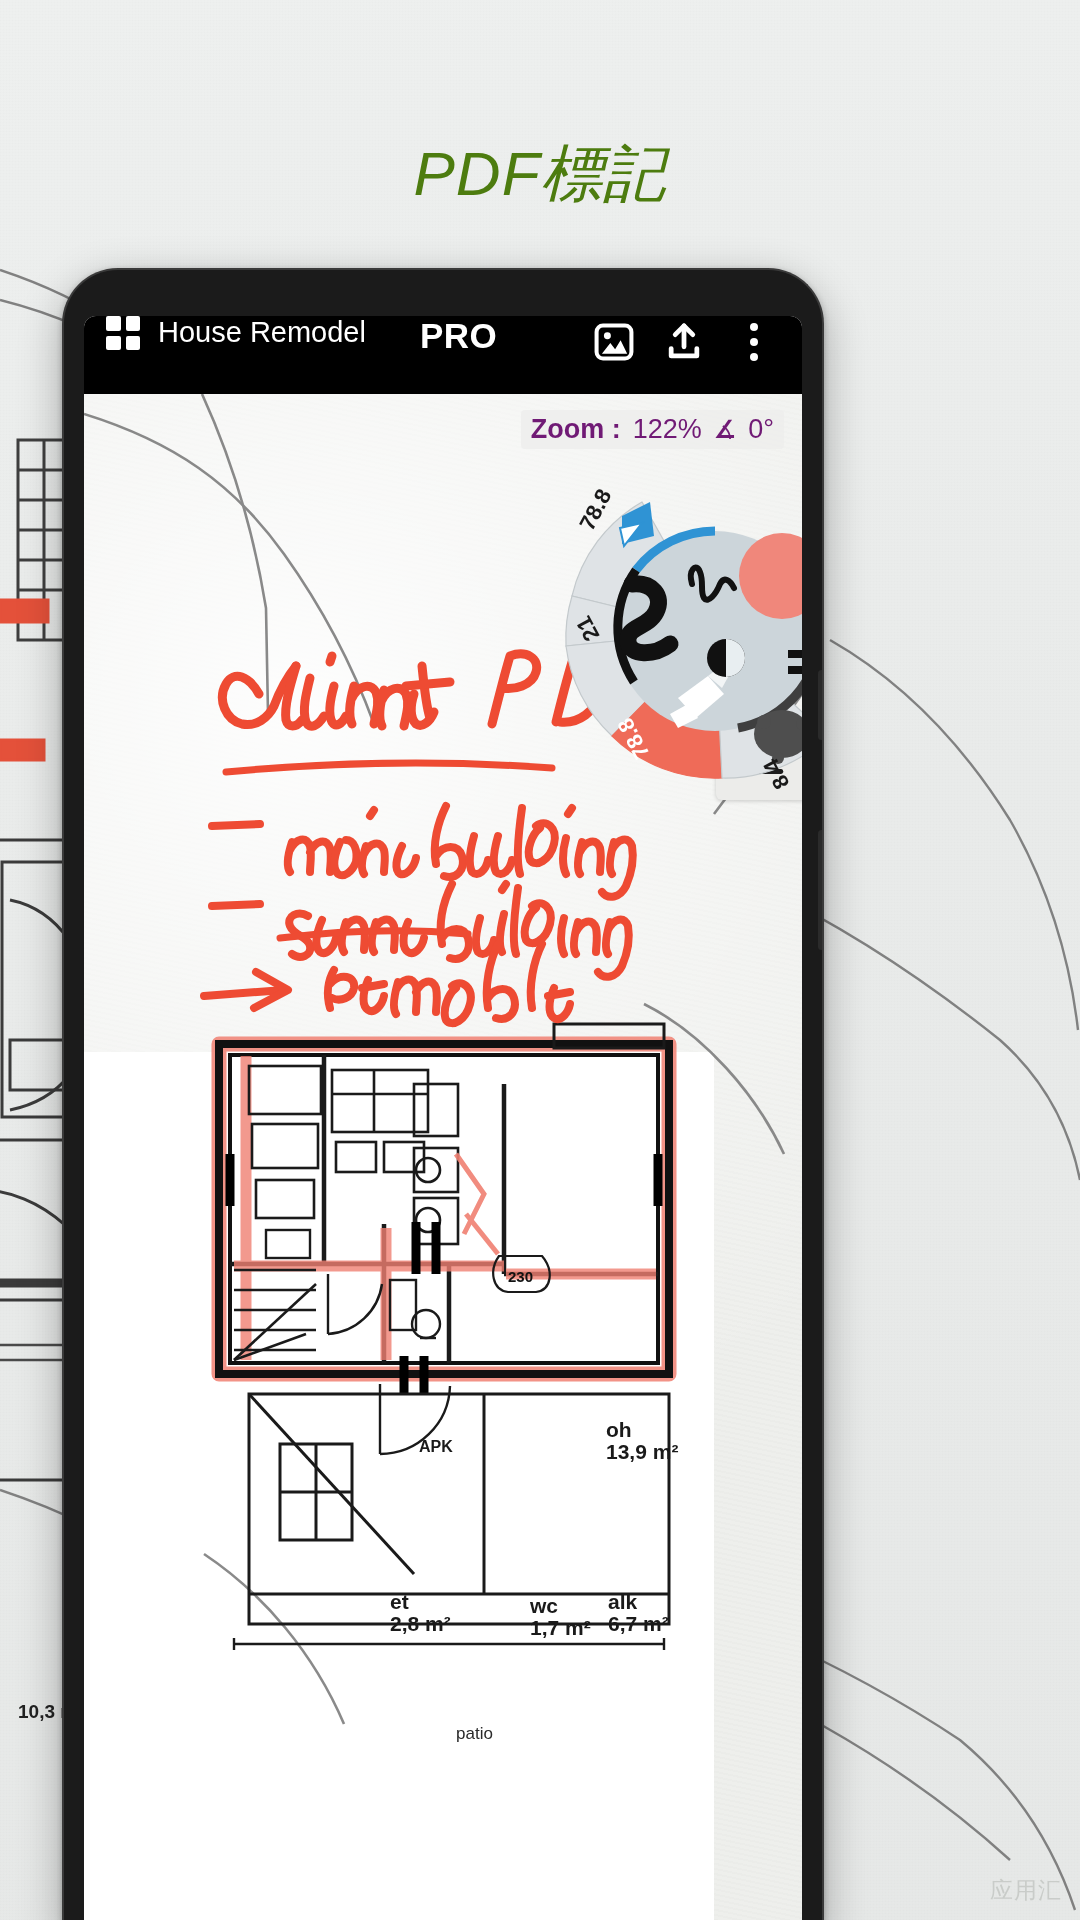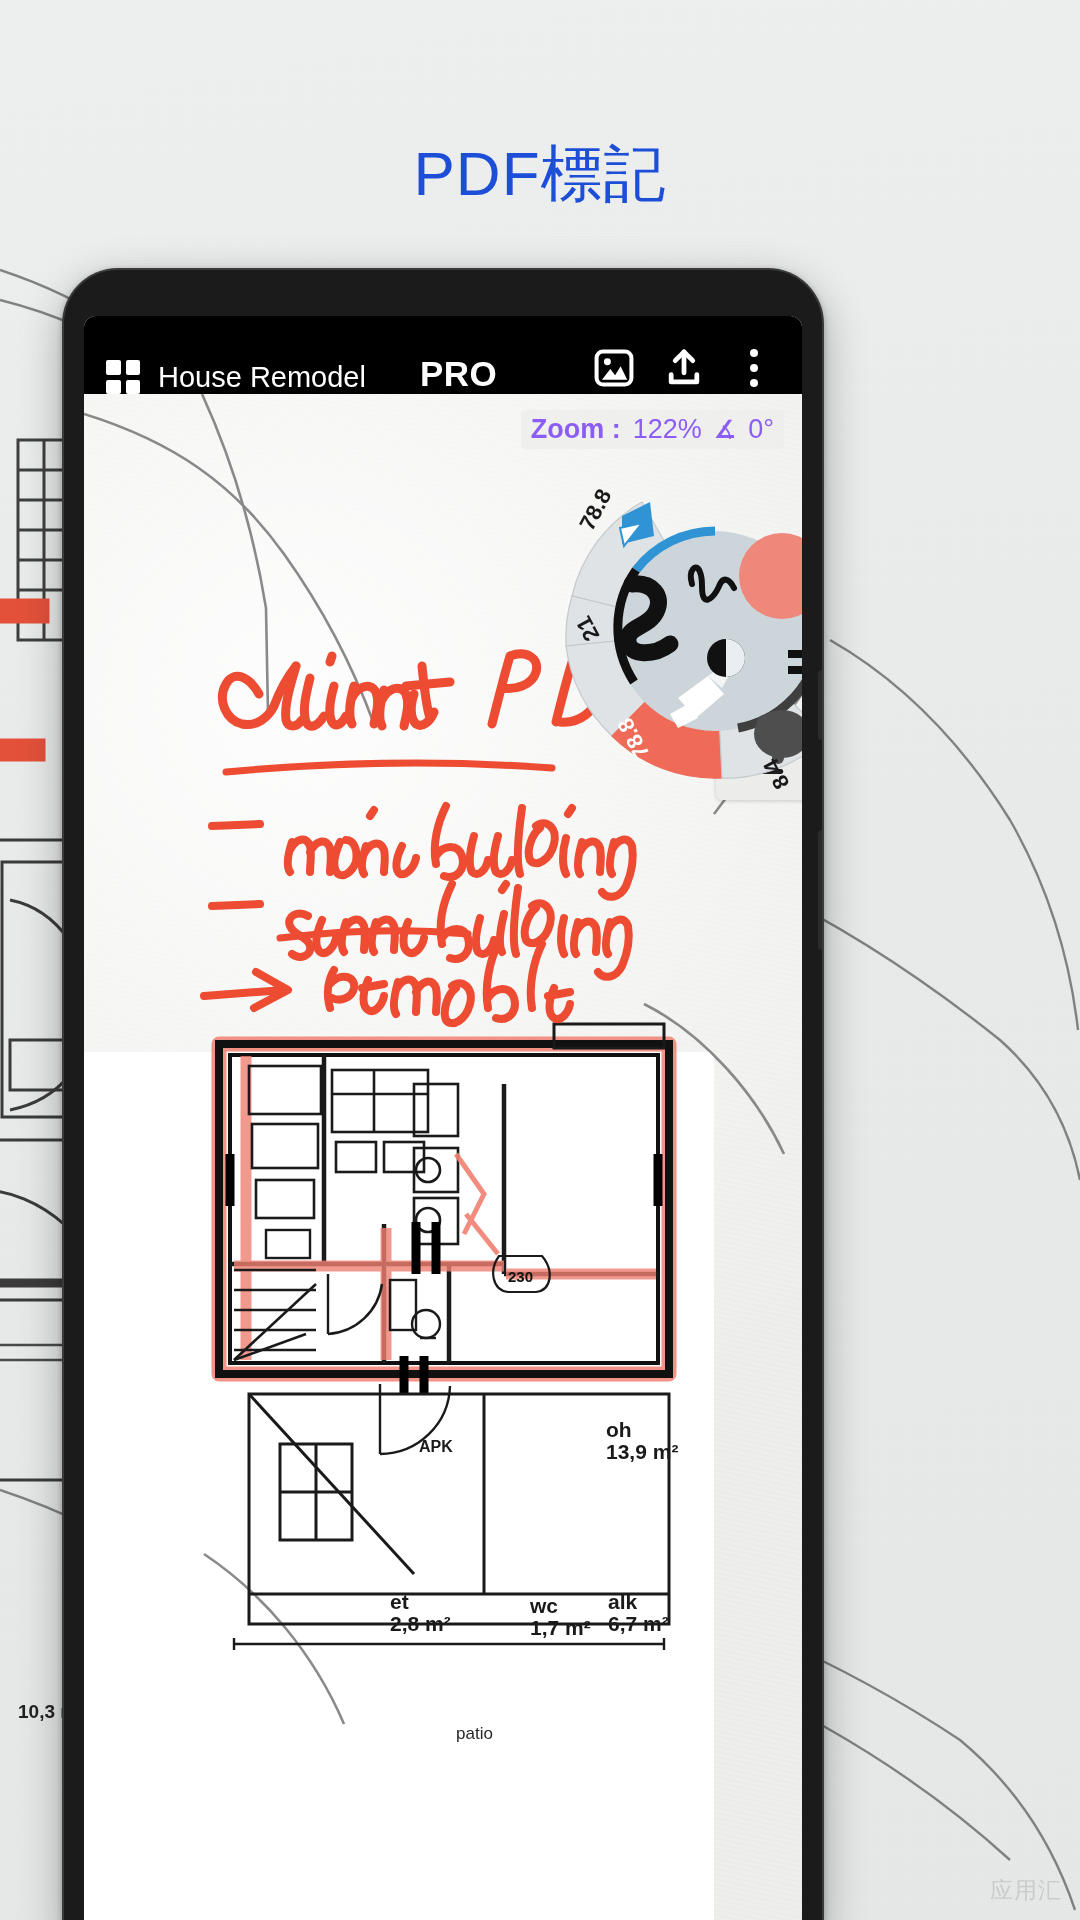--- a/index.html
+++ b/index.html
@@ -13,22 +13,23 @@
       linear-gradient(170deg,#eef0ef 0%,#e9ebea 45%,#e6e8e7 100%);}
   .grain{position:absolute;inset:0;opacity:.5;
     background-image:
       repeating-linear-gradient(0deg,rgba(0,0,0,.012) 0 1px,transparent 1px 3px),
       repeating-linear-gradient(90deg,rgba(0,0,0,.012) 0 1px,transparent 1px 3px);}
   .bg-plan{position:absolute;inset:0;}
 
   
   .headline{
     position:absolute;left:0;right:0;top:132px;text-align:center;
-    font-size:62px;font-weight:400;color:#1d4ed8;letter-spacing:1px;
+    font-size:62px;font-weight:400;color:#4d7c0f;letter-spacing:1px;
     font-family:"Liberation Sans","DejaVu Sans",sans-serif;
+    font-style:italic;
   }
 
   
   .phone{
     position:absolute;left:62px;top:268px;width:758px;height:1660px;
     border-radius:56px 56px 0 0;
     background:#1b1b1b;
     box-shadow:0 14px 44px rgba(0,0,0,.30),0 2px 6px rgba(0,0,0,.25);
     border:2px solid #3a3a3a;border-bottom:none;
     overflow:hidden;
@@ -36,21 +37,21 @@
   .phone-inner{
     position:absolute;left:20px;top:46px;right:20px;bottom:0;
     background:#fff;border-radius:12px 12px 0 0;overflow:hidden;
   }
   .pwr{position:absolute;right:-3px;top:560px;width:7px;height:120px;background:#2b2b2b;border-radius:4px;}
   .vol{position:absolute;right:-3px;top:400px;width:7px;height:70px;background:#2b2b2b;border-radius:4px;}
 
   
   .appbar{
     position:absolute;left:0;top:0;right:0;height:78px;background:#000;
-    display:flex;align-items:flex-end;padding:0 22px;box-sizing:border-box;gap:18px;
+    display:flex;align-items:flex-start;padding:0 22px;box-sizing:border-box;gap:18px;
     z-index:30;
   }
   .grid-icon{width:34px;height:34px;display:grid;grid-template-columns:1fr 1fr;grid-template-rows:1fr 1fr;gap:5px;flex:0 0 auto;}
   .grid-icon i{background:#fff;border-radius:2px;display:block;}
   .doc-title{color:#fff;font-size:29px;font-weight:400;white-space:nowrap;}
   .pro-badge{color:#fff;font-size:35px;font-weight:700;letter-spacing:.5px;margin-left:36px;}
   .spacer{flex:1 1 auto;}
   .bar-btn{width:52px;height:52px;display:flex;align-items:center;justify-content:center;flex:0 0 auto;}
   .dots{display:flex;flex-direction:column;gap:7px;align-items:center;}
   .dots i{width:8px;height:8px;background:#fff;border-radius:50%;display:block;}
@@ -61,21 +62,21 @@
   .paper-texture{position:absolute;inset:0;
     background:
       radial-gradient(circle at 30% 20%,rgba(255,255,255,.9),transparent 60%),
       repeating-linear-gradient(12deg,rgba(0,0,0,.01) 0 2px,transparent 2px 5px),
       #eeefec;}
   .white-sheet{position:absolute;left:-30px;top:658px;width:660px;height:1000px;background:#fff;}
 
   
   .zoom-chip{
     position:absolute;right:18px;top:16px;display:flex;align-items:center;gap:12px;
-    font-size:27px;color:#8b5cf6;z-index:20;
+    font-size:27px;color:#701a75;z-index:20;
     background:rgba(238,238,236,.86);padding:4px 10px;border-radius:4px;
   }
   .zoom-chip .lbl{font-weight:700;}
   .zoom-chip .val{font-weight:400;}
   .zoom-chip .ang-ico{font-size:25px;font-weight:700;}
 
   
   .radial{position:absolute;right:-78px;top:72px;width:330px;height:330px;z-index:22;}
   .radial svg{display:block;}
 

